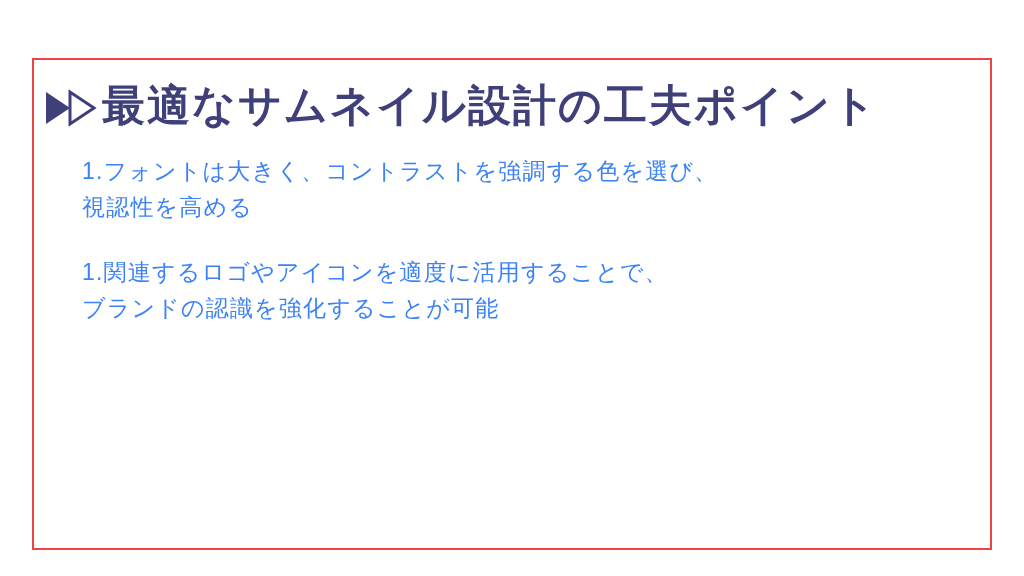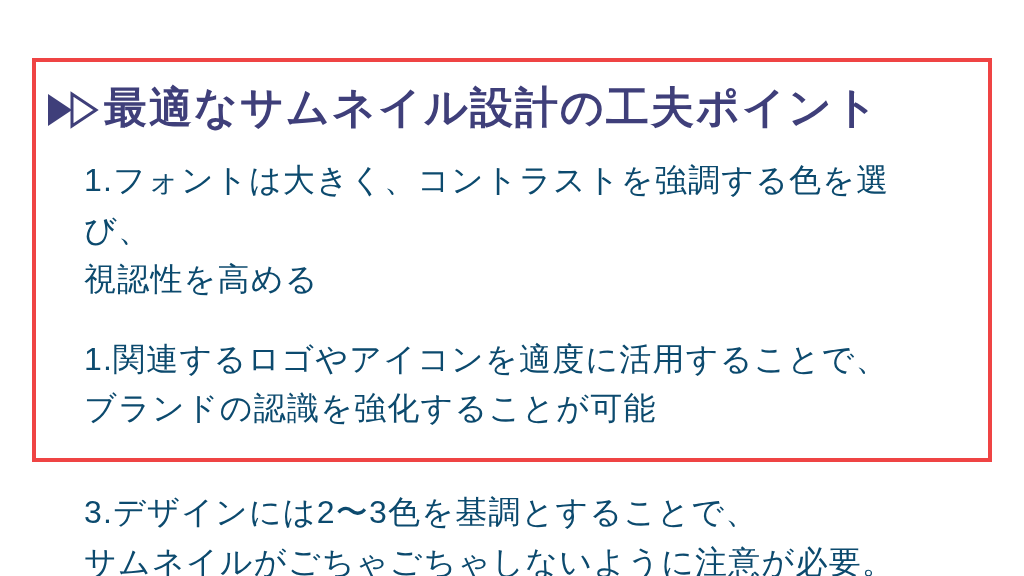--- a/index.html
+++ b/index.html
@@ -11,23 +11,23 @@
     width: 1024px;
     height: 576px;
     font-family: "Liberation Sans", sans-serif;
     overflow: hidden;
   }
   .slide {
     position: absolute;
     left: 32px;
     top: 58px;
     width: 960px;
-    height: 404px;
+    height: 492px;
     box-sizing: border-box;
-    border: 4px solid #ef4444;
+    border: 2px solid #ef4444;
     background: #ffffff;
   }
   .title-row {
     display: flex;
     align-items: center;
     padding: 22px 0 0 8px;
   }
   .title-marker {
     flex: 0 0 auto;
     display: block;
@@ -39,22 +39,22 @@
     font-weight: bold;
     color: #3f3f7a;
     letter-spacing: 2px;
     line-height: 1.1;
     white-space: nowrap;
   }
   .body {
     padding: 24px 40px 0 48px;
   }
   .para {
-    font-size: 32px;
-    color: #0c4a6e;
+    font-size: 23px;
+    color: #3b82f6;
     line-height: 1.55;
     letter-spacing: 1.2px;
     margin: 0 0 30px 0;
     white-space: pre-line;
   }
   .para.gap-extra {
     margin-bottom: 54px;
   }
   .para:last-child {
     margin-bottom: 0;
@@ -71,17 +71,15 @@
       <polygon points="28,6 28,38 52,22" fill="none" stroke="#3f3f7a" stroke-width="3"></polygon>
     </svg>
     <div class="title-text">最適なサムネイル設計の工夫ポイント</div>
   </div>
 
   <div class="body">
     <p class="para">1.フォントは大きく、コントラストを強調する色を選び、
 視認性を高める</p>
     <p class="para gap-extra">1.関連するロゴやアイコンを適度に活用することで、
 ブランドの認識を強化することが可能</p>
-    <p class="para">3.デザインには2〜3色を基調とすることで、
-サムネイルがごちゃごちゃしないように注意が必要。</p>
   </div>
 
 </div>
 
 </body></html>

